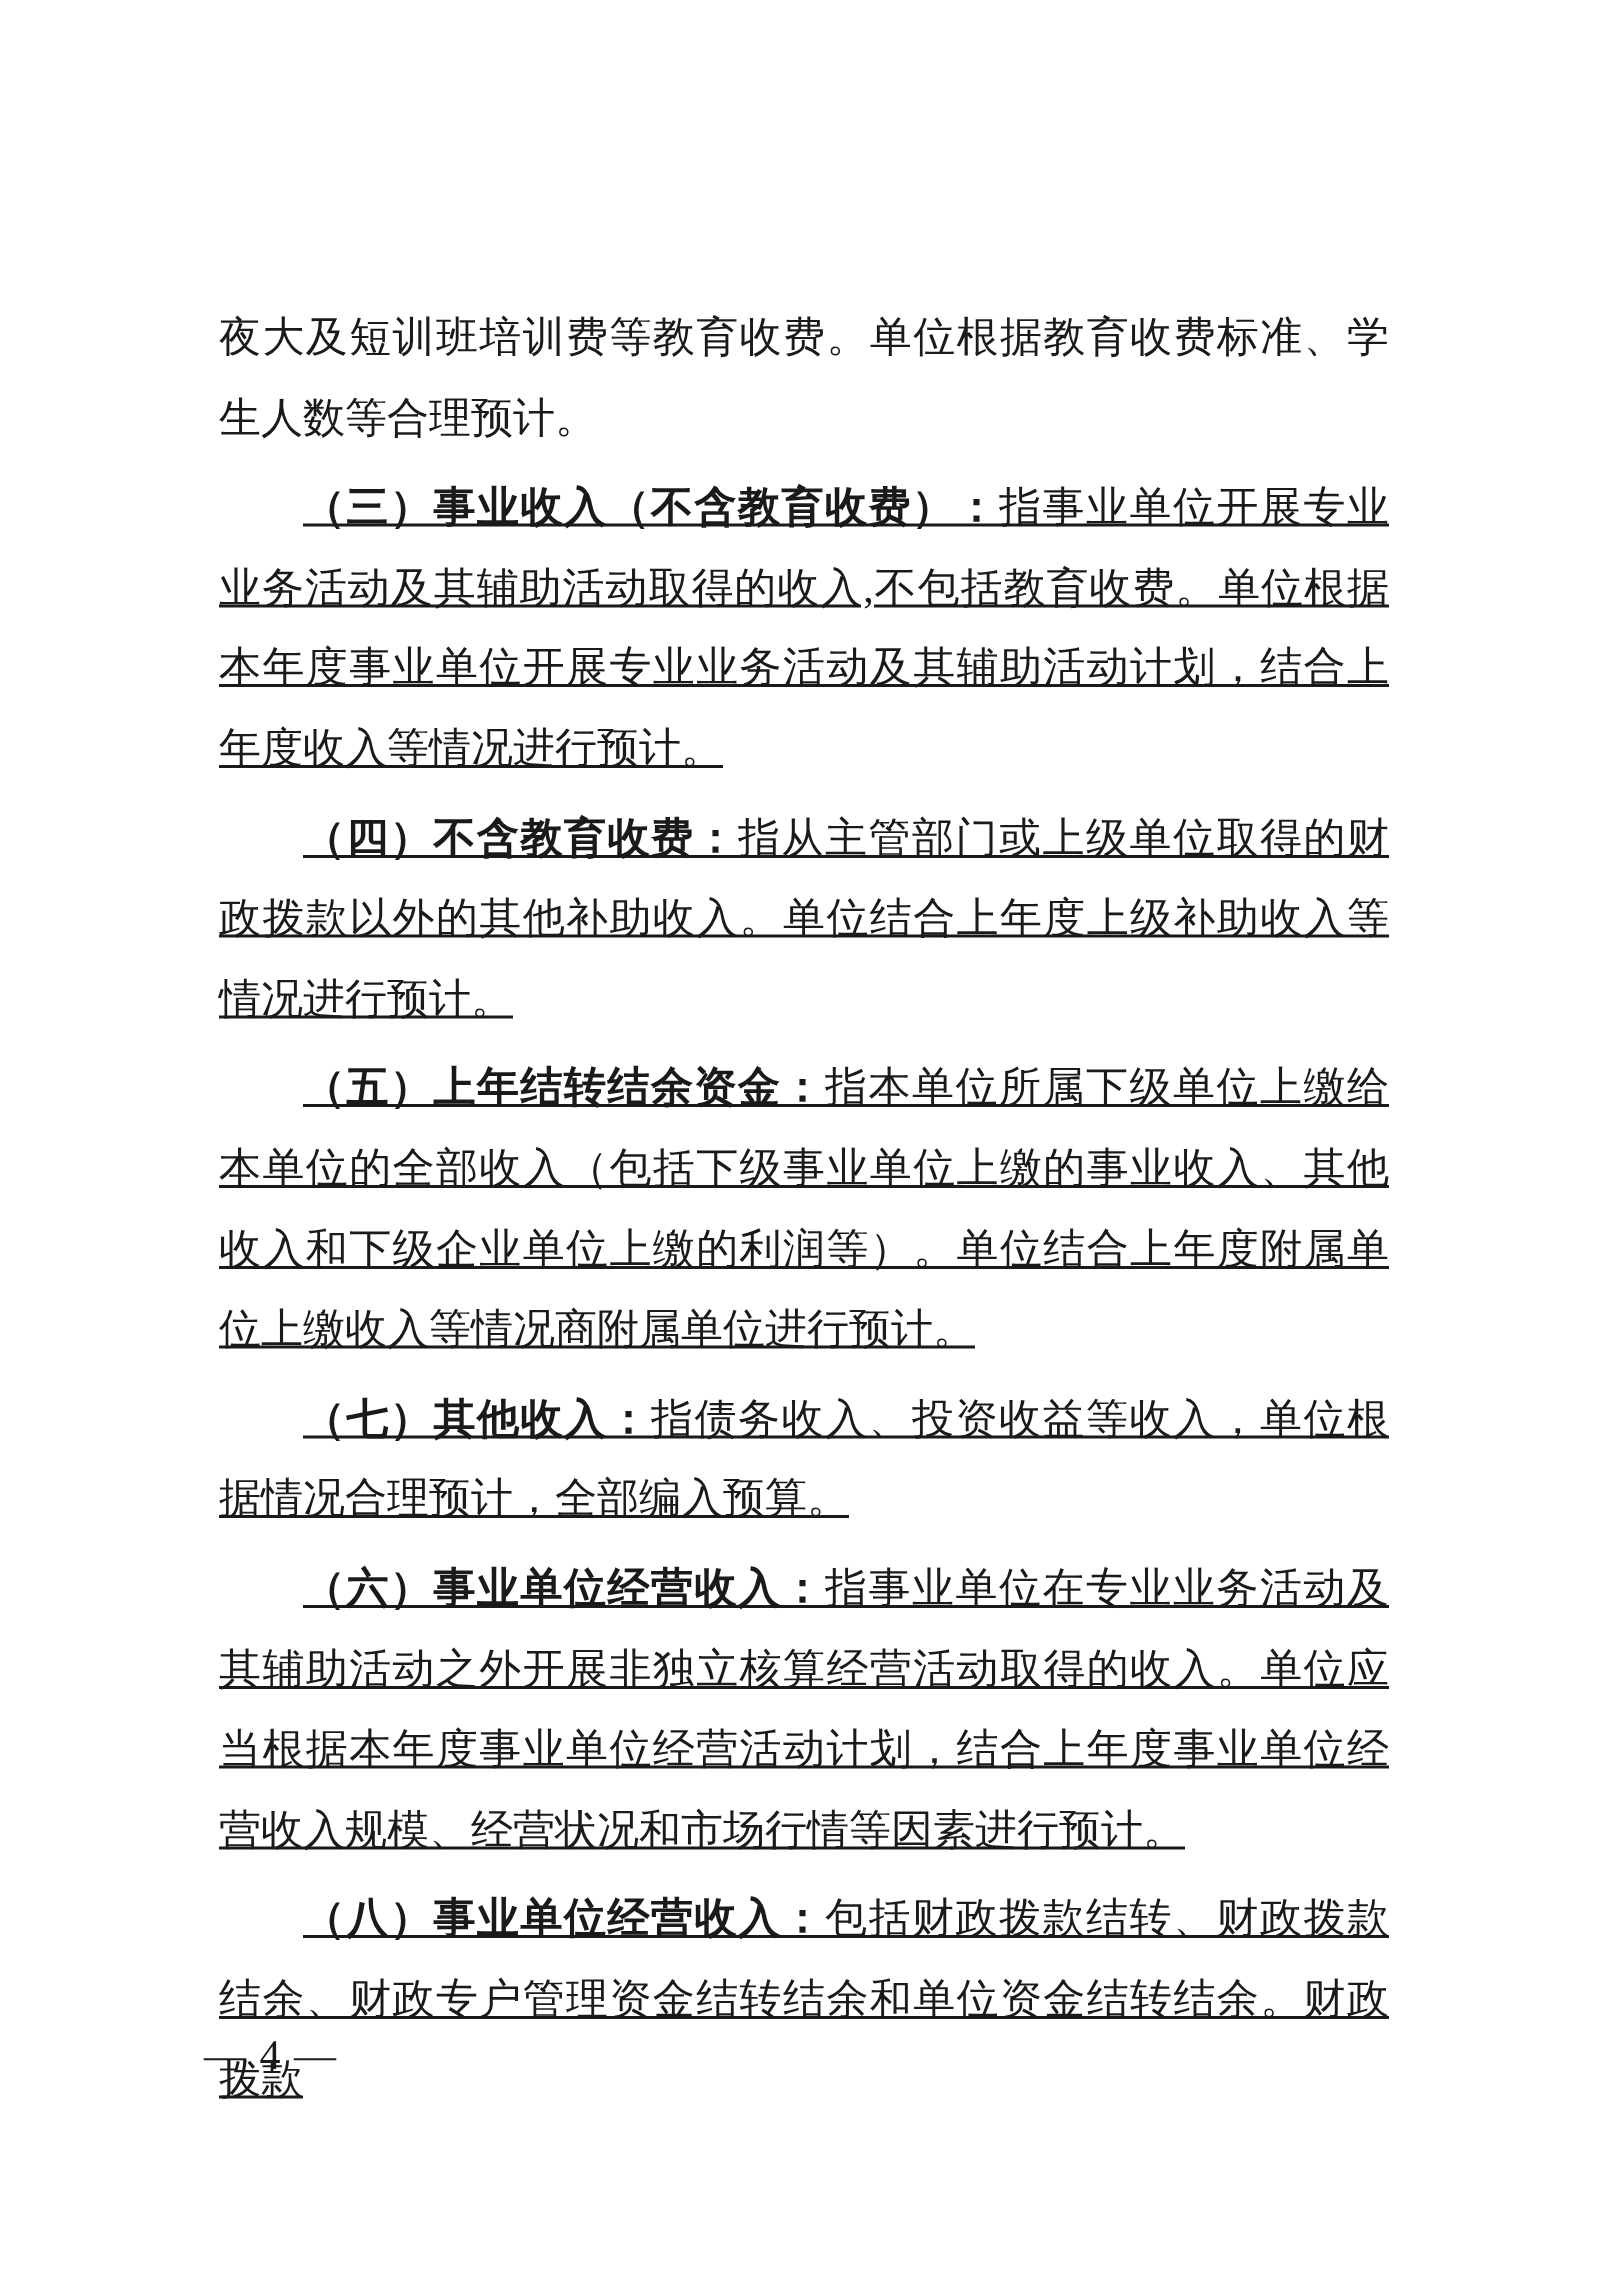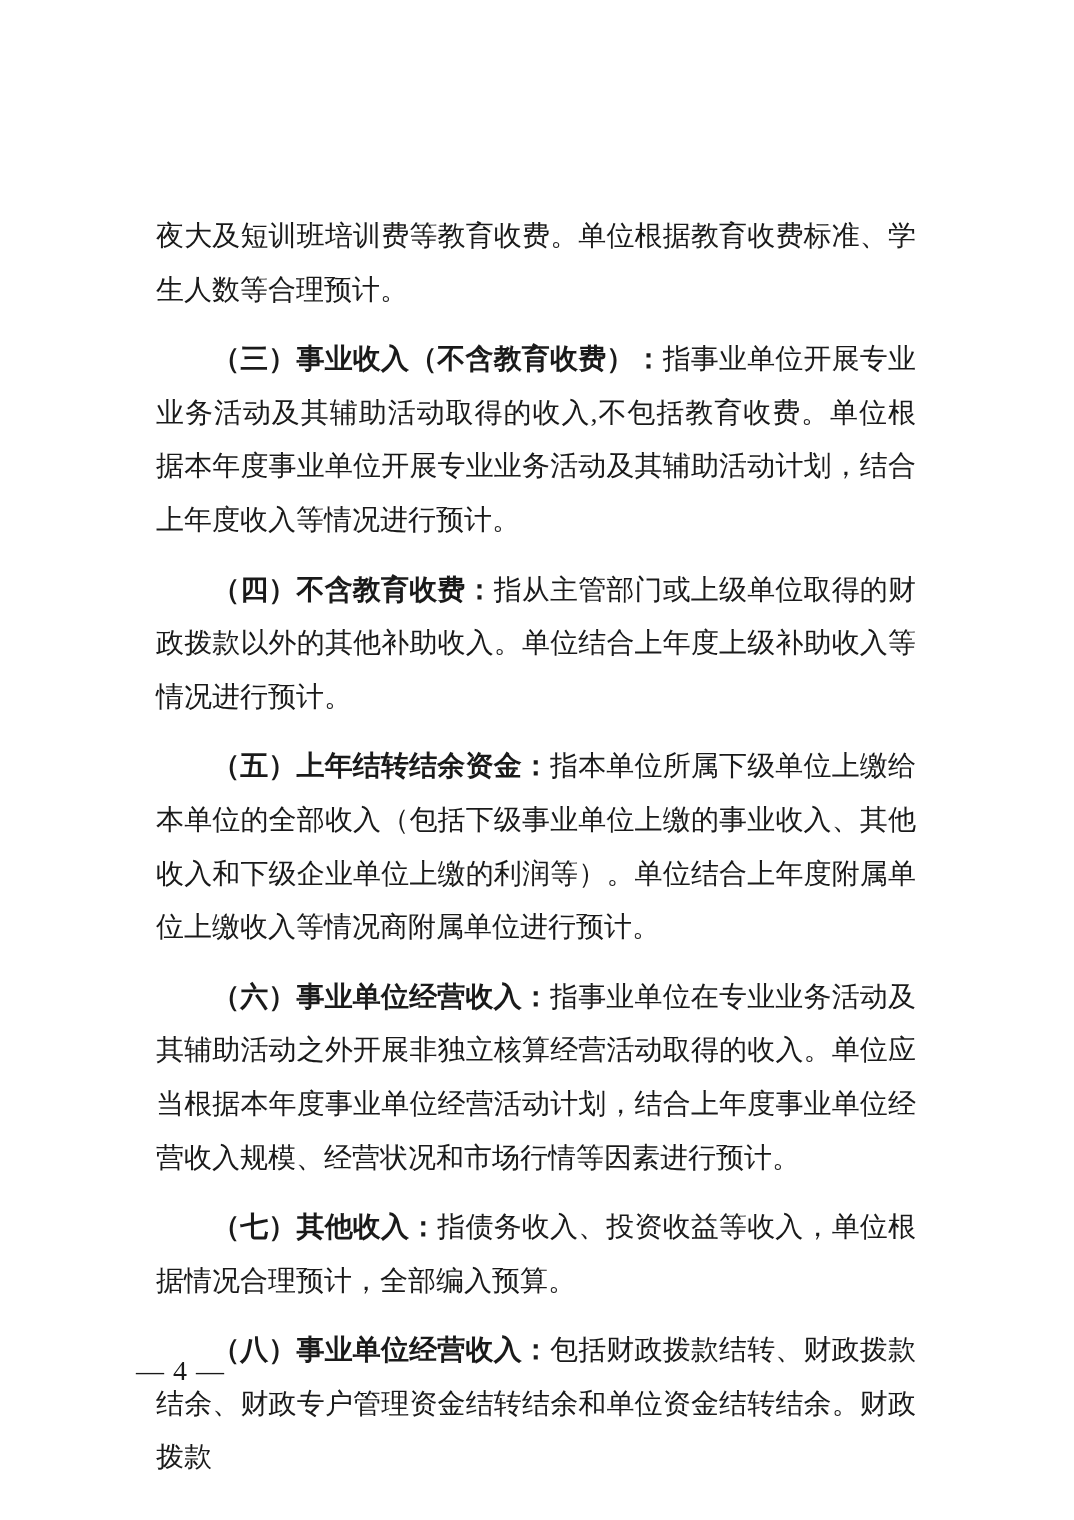--- a/index.html
+++ b/index.html
@@ -21,25 +21,26 @@
     top: 193px;
     width: 792px;
     font-size: 28px;
     line-height: 53.6px;
     color: #1a1a1a;
     text-align: justify;
     text-justify: inter-character;
     line-break: strict;
   }
   .para {
-    margin: 16px;
+    margin: 6px;
     padding: 0;
   }
   .para.indent {
     text-indent: 56px;
+    text-decoration: underline;
   }
   .lead {
     font-weight: 700;
   }
   .footer {
     position: absolute;
     left: 136px;
     top: 1355px;
     font-size: 28px;
     color: #1a1a1a;
@@ -53,22 +54,22 @@
   <div class="text-block">
 
     <p class="para"><span>夜大及短训班培训费等教育收费。单位根据教育收费标准、学生人数等合理预计。</span></p>
 
     <p class="para indent"><b class="lead">（三）事业收入（不含教育收费）：</b><span>指事业单位开展专业业务活动及其辅助活动取得的收入,不包括教育收费。单位根据本年度事业单位开展专业业务活动及其辅助活动计划，结合上年度收入等情况进行预计。</span></p>
 
     <p class="para indent"><b class="lead">（四）不含教育收费：</b><span>指从主管部门或上级单位取得的财政拨款以外的其他补助收入。单位结合上年度上级补助收入等情况进行预计。</span></p>
 
     <p class="para indent"><b class="lead">（五）上年结转结余资金：</b><span>指本单位所属下级单位上缴给本单位的全部收入（包括下级事业单位上缴的事业收入、其他收入和下级企业单位上缴的利润等）。单位结合上年度附属单位上缴收入等情况商附属单位进行预计。</span></p>
 
+    <p class="para indent"><b class="lead">（七）其他收入：</b><span>指债务收入、投资收益等收入，单位根据情况合理预计，全部编入预算。</span></p>
+
     <p class="para indent"><b class="lead">（六）事业单位经营收入：</b><span>指事业单位在专业业务活动及其辅助活动之外开展非独立核算经营活动取得的收入。单位应当根据本年度事业单位经营活动计划，结合上年度事业单位经营收入规模、经营状况和市场行情等因素进行预计。</span></p>
-
-    <p class="para indent"><b class="lead">（七）其他收入：</b><span>指债务收入、投资收益等收入，单位根据情况合理预计，全部编入预算。</span></p>
 
     <p class="para indent"><b class="lead">（八）事业单位经营收入：</b><span>包括财政拨款结转、财政拨款结余、财政专户管理资金结转结余和单位资金结转结余。财政拨款</span></p>
 
   </div>
 
   <div class="footer">— 4 —</div>
 </div>
 
 </body></html>

